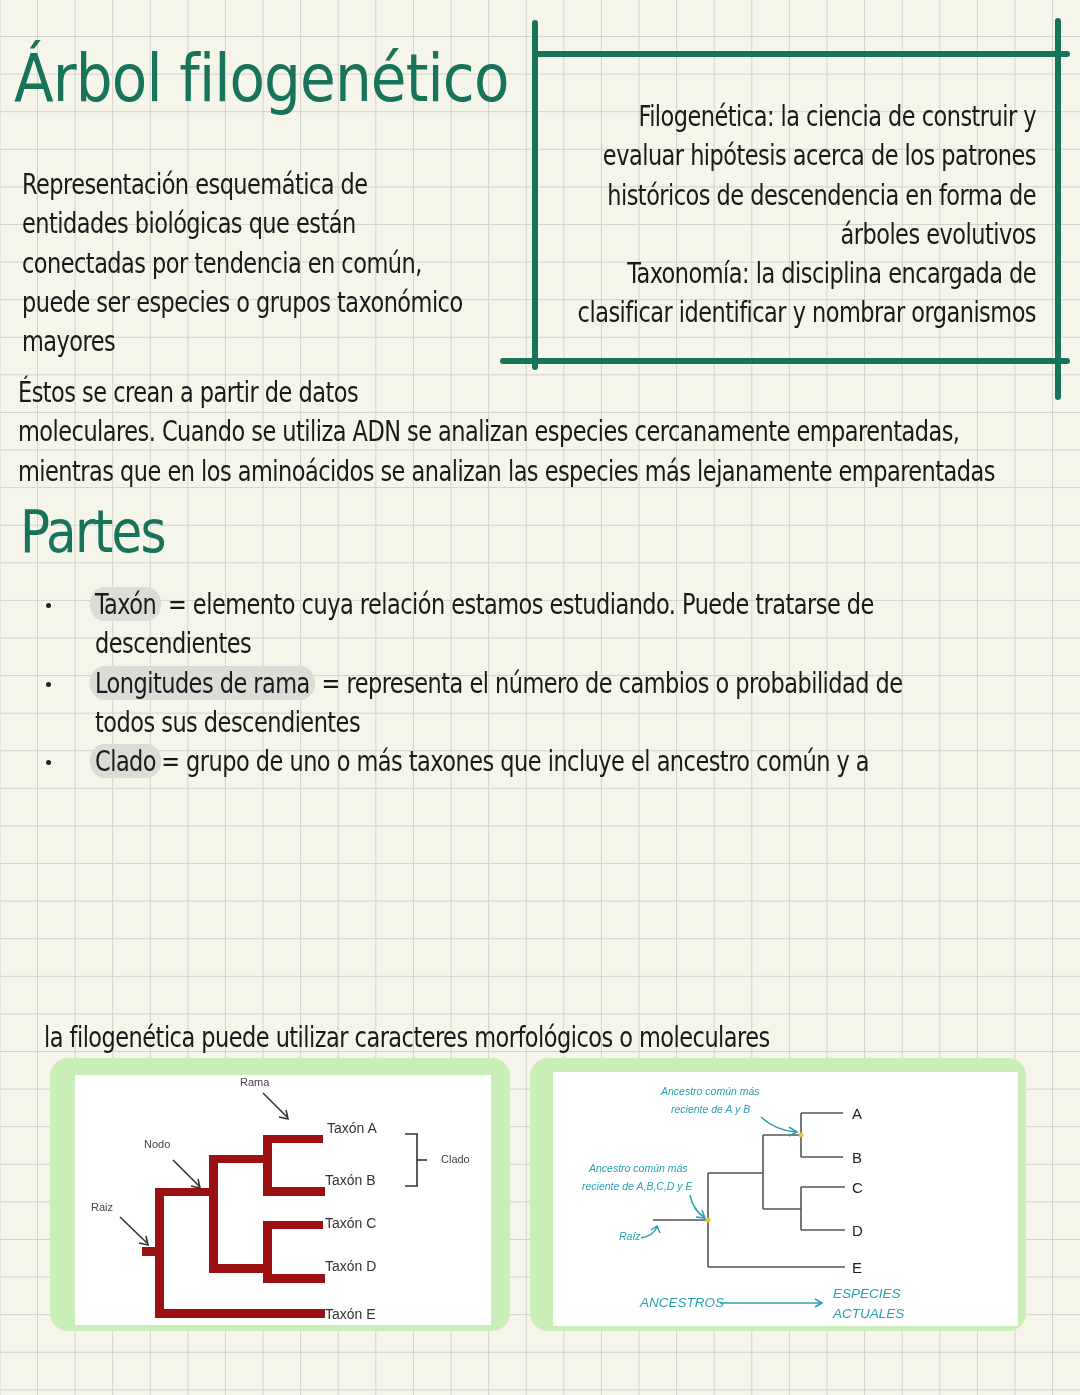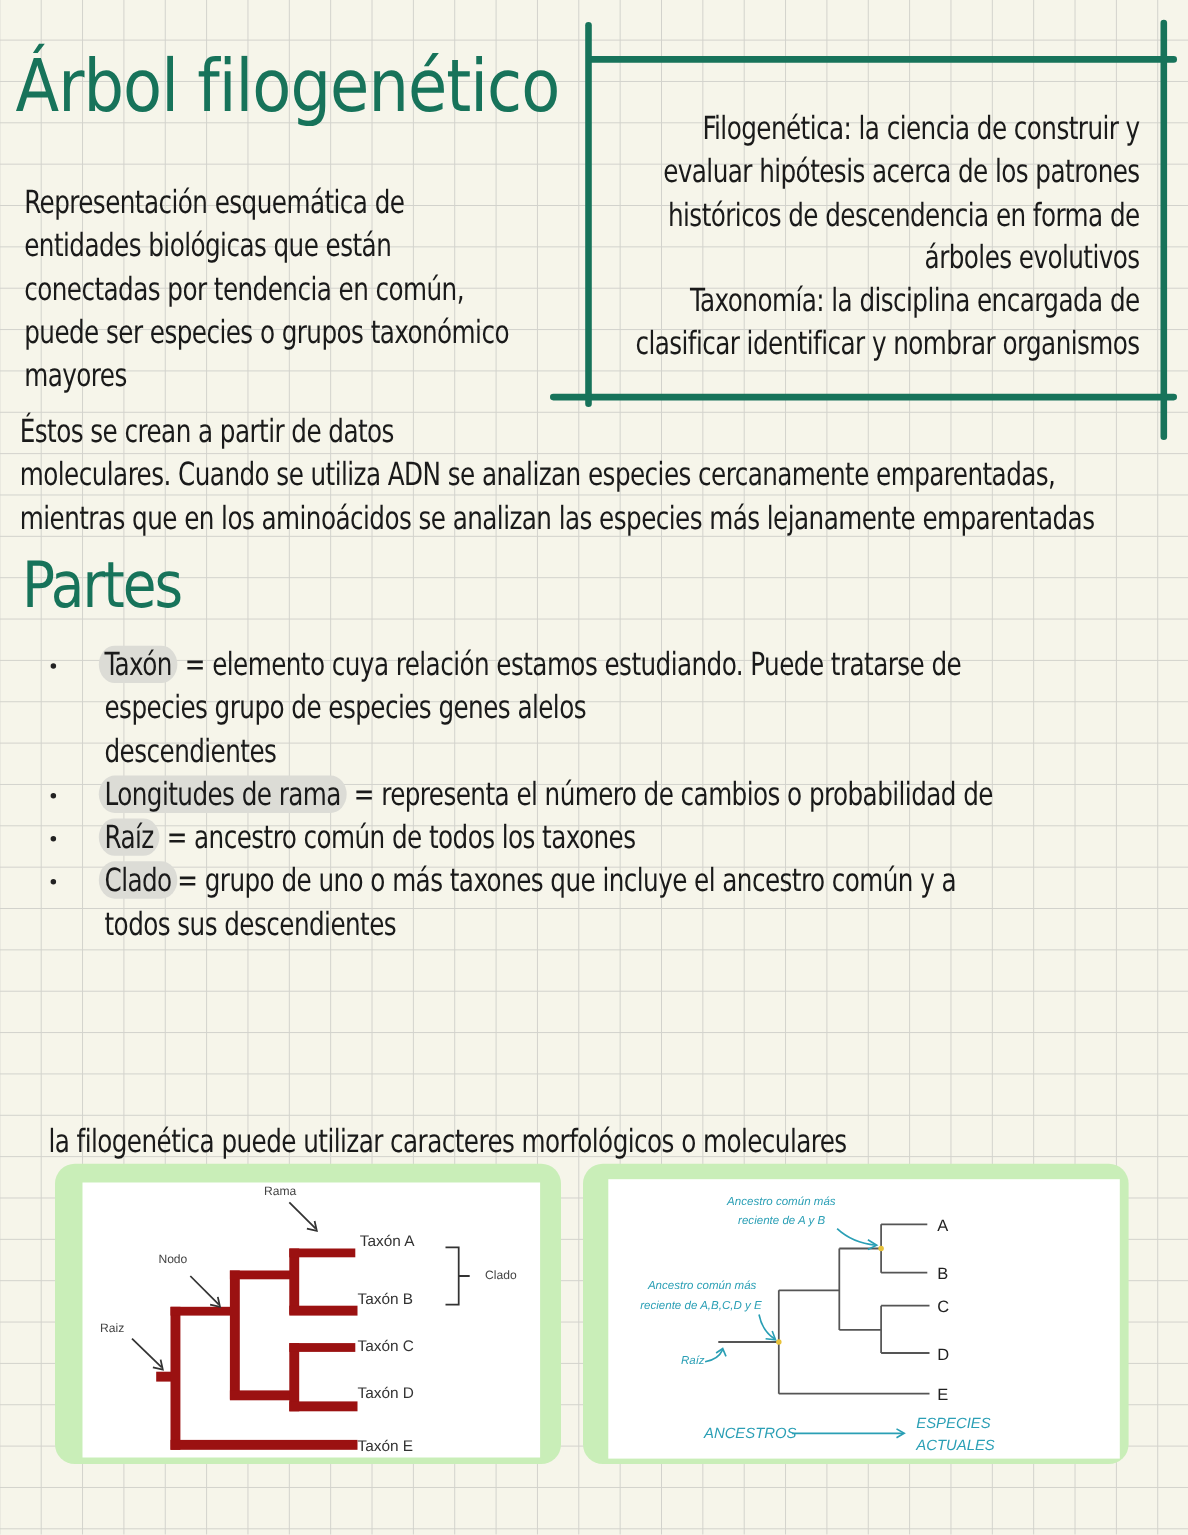--- a/index.html
+++ b/index.html
@@ -81,39 +81,32 @@
 </div>
 
 <div class="abs partes-title">Partes</div>
 
 <div class="abs list">
   <div class="li-row">
     <span class="bullet"></span>
     <div class="li-text hand"><span class="hl">Taxón</span><span> = elemento cuya relación estamos estudiando. Puede tratarse de</span></div>
   </div>
   <div class="li-row">
-    <div class="li-text hand">especies grupo de especies genes alelos</div>
-  </div>
-  <div class="li-row">
     <div class="li-text hand">descendientes</div>
   </div>
   <div class="li-row">
     <span class="bullet"></span>
     <div class="li-text hand"><span class="hl">Longitudes de rama</span><span> = representa el número de cambios o probabilidad de</span></div>
   </div>
   <div class="li-row">
-    <span class="bullet"></span>
-    <div class="li-text hand"><span class="hl">Raíz</span><span> = ancestro común de todos los taxones</span></div>
+    <div class="li-text hand">todos sus descendientes</div>
   </div>
   <div class="li-row">
     <span class="bullet"></span>
     <div class="li-text hand"><span class="hl">Clado</span><span>= grupo de uno o más taxones que incluye el ancestro común y a</span></div>
-  </div>
-  <div class="li-row">
-    <div class="li-text hand">todos sus descendientes</div>
   </div>
 </div>
 
 <div class="abs hand closing">la filogenética puede utilizar caracteres morfológicos o moleculares</div>
 
 <div class="figbox" style="left:50px; top:1058px; width:460px; height:273px;"></div>
 <div class="figinner" style="left:75px; top:1075px; width:416px; height:250px;">
   <svg width="416" height="250" viewBox="0 0 416 250">
     <g fill="#9b1111">
 

